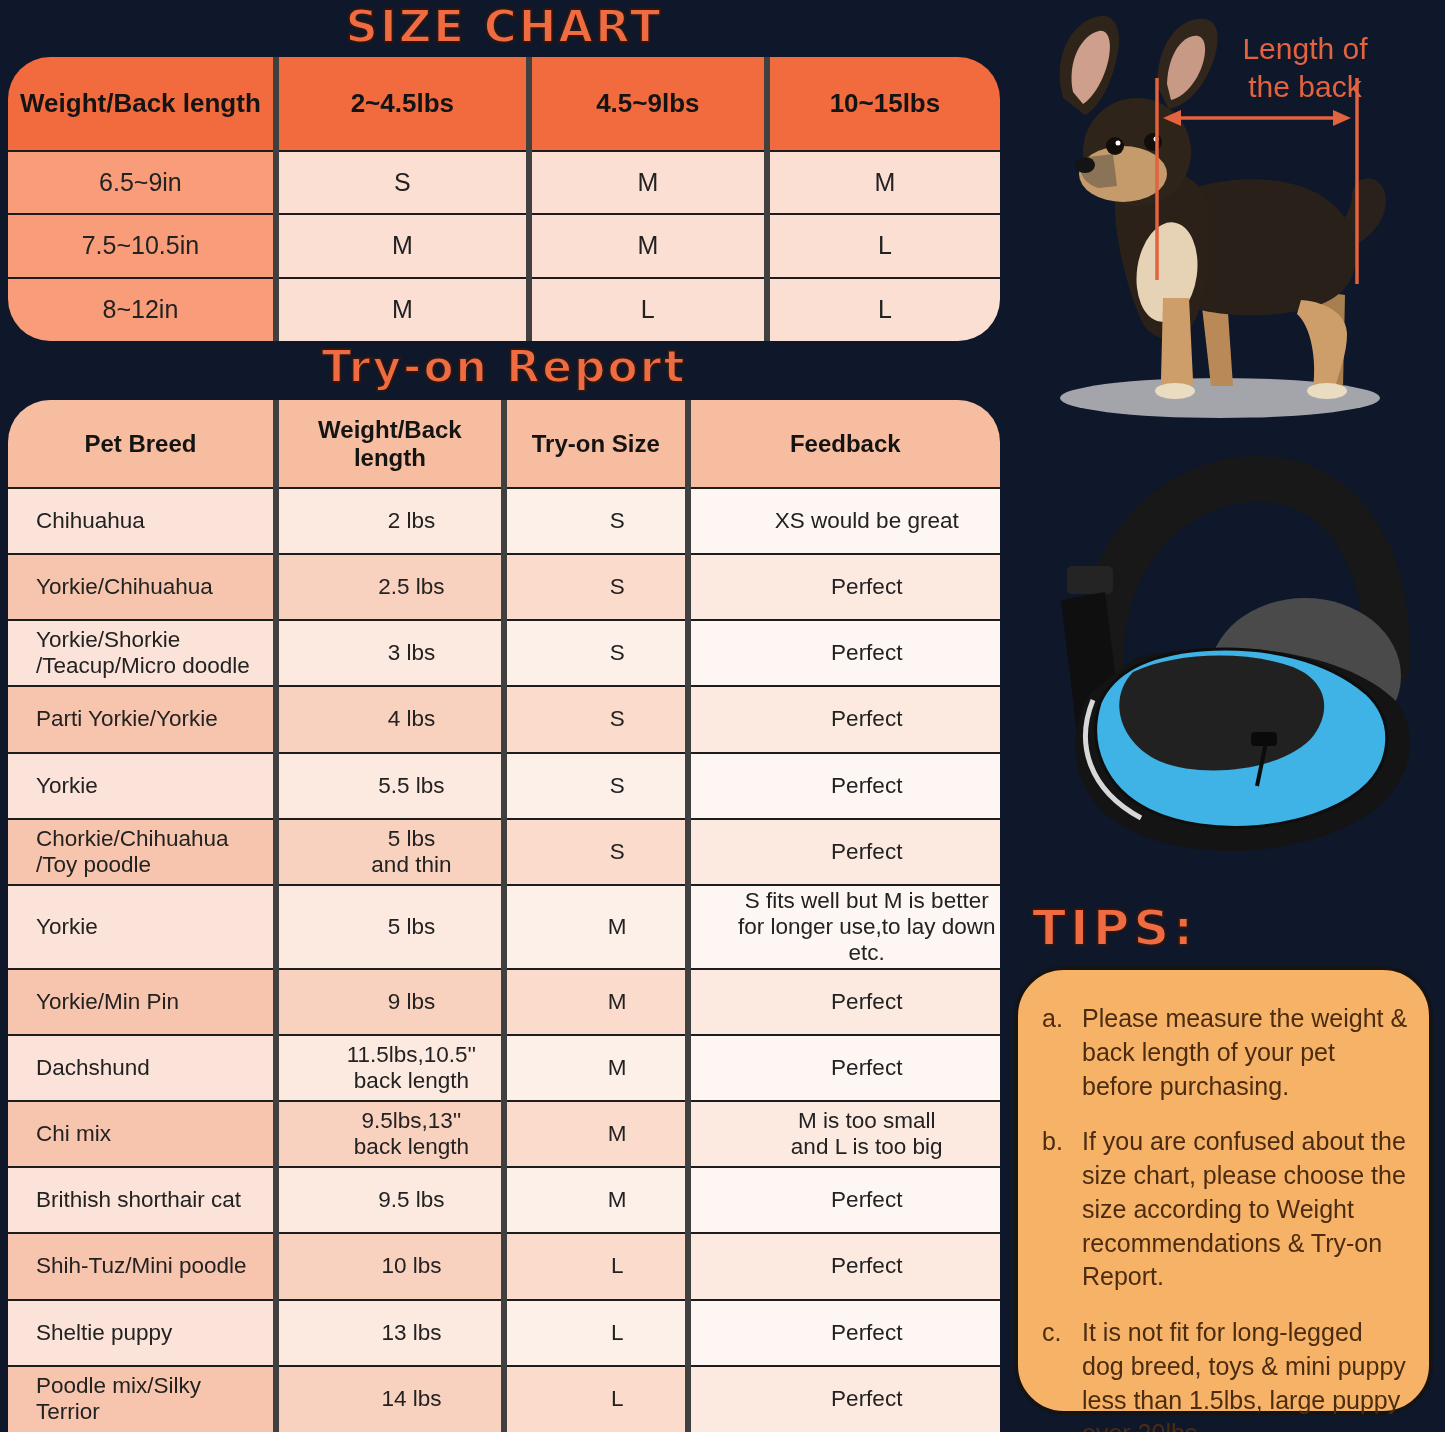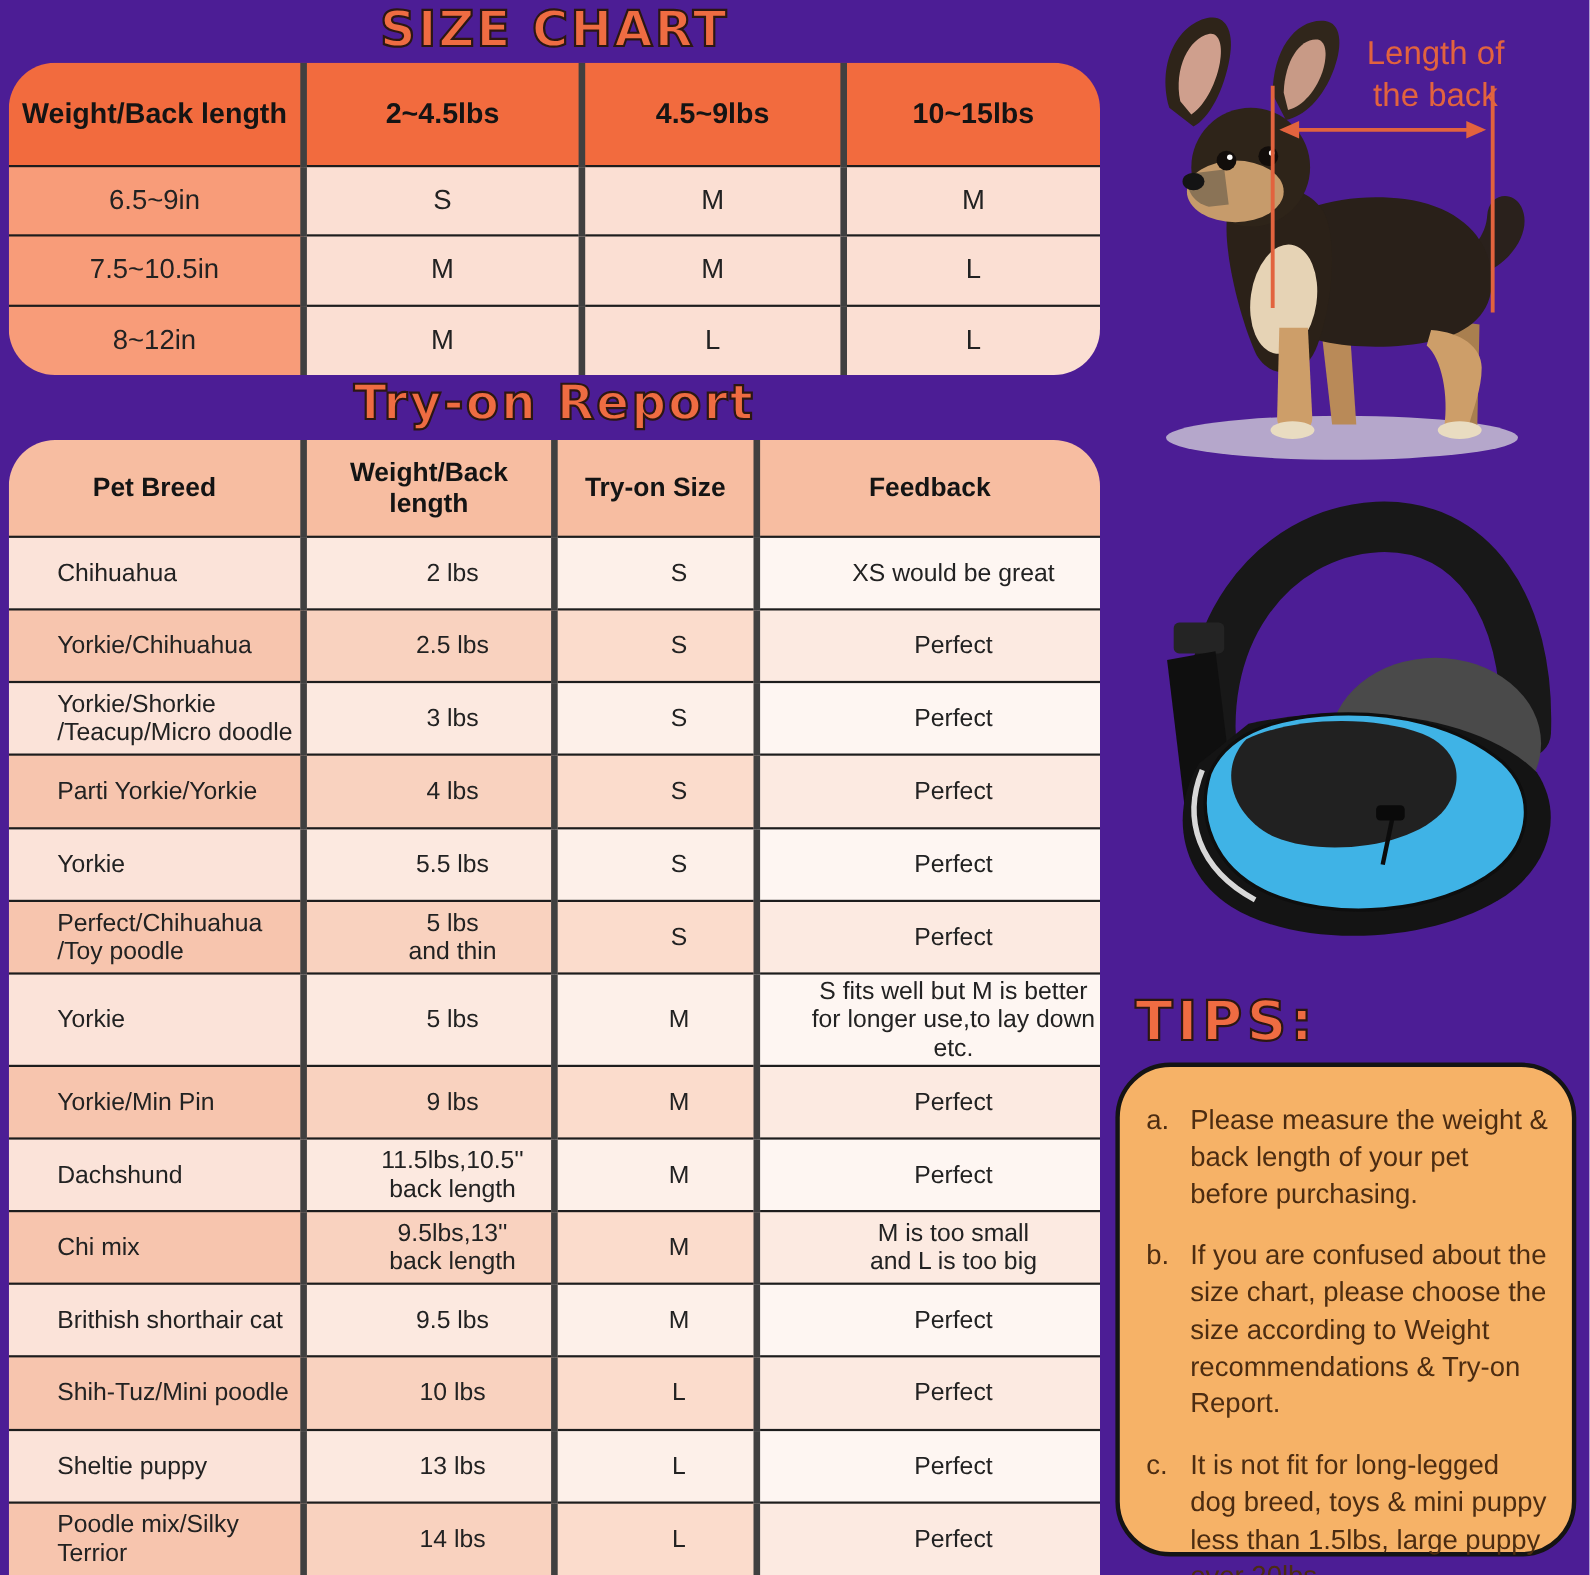--- a/index.html
+++ b/index.html
@@ -1,19 +1,19 @@
 <!DOCTYPE html>
 <html><head>
 <meta charset="utf-8">
 <style>
   * { margin:0; padding:0; box-sizing:border-box; }
   html,body { background:#ffffff; }
   .page {
     position:relative; width:1445px; height:1432px;
-    background:#4c1d95; overflow:hidden;
+    background:#0f172a; overflow:hidden;
     font-family:"Liberation Sans", sans-serif; color:#1e1e1e;
   }
   
   .bubble {
     font-family:"DejaVu Sans", sans-serif;
     font-weight:bold; color:#ef6c42;
     -webkit-text-stroke:2px #2c1712;
     letter-spacing:2px; white-space:nowrap;
   }
   .size-title { position:absolute; left:8px; top:0px; width:992px; text-align:center; font-size:45px; }
@@ -44,21 +44,21 @@
 
   
   .tryon-tbl thead tr { height:88px; }
   .tryon-tbl tbody tr { height:63px; }
   .tryon-tbl th { background:#f7bda1; font-size:24px; }
   .tryon-tbl th:nth-child(1){ width:27%; }
   .tryon-tbl th:nth-child(2){ width:23%; }
   .tryon-tbl th:nth-child(3){ width:18.5%; }
   .tryon-tbl th:nth-child(4){ width:31.5%; }
   .tryon-tbl td { font-size:22.5px;padding-left:43px; }
-  .tryon-tbl td:first-child { text-align:left; padding-left:44px; }
+  .tryon-tbl td:first-child { text-align:left; padding-left:28px; }
   .tryon-tbl tbody tr:nth-child(odd)  td:nth-child(1){ background:#fbe3d9; }
   .tryon-tbl tbody tr:nth-child(odd)  td:nth-child(2){ background:#fce9e0; }
   .tryon-tbl tbody tr:nth-child(odd)  td:nth-child(3){ background:#fdf0e9; }
   .tryon-tbl tbody tr:nth-child(odd)  td:nth-child(4){ background:#fef6f2; }
   .tryon-tbl tbody tr:nth-child(even) td:nth-child(1){ background:#f7c5ae; }
   .tryon-tbl tbody tr:nth-child(even) td:nth-child(2){ background:#f9d2bf; }
   .tryon-tbl tbody tr:nth-child(even) td:nth-child(3){ background:#fbdccc; }
   .tryon-tbl tbody tr:nth-child(even) td:nth-child(4){ background:#fceae1; }
 
   
@@ -158,21 +158,21 @@
           <td>S</td>
           <td>Perfect</td>
         </tr>
         <tr>
           <td>Yorkie</td>
           <td>5.5 lbs</td>
           <td>S</td>
           <td>Perfect</td>
         </tr>
         <tr>
-          <td>Perfect/Chihuahua
+          <td>Chorkie/Chihuahua
 /Toy poodle</td>
           <td>5 lbs
 and thin</td>
           <td>S</td>
           <td>Perfect</td>
         </tr>
         <tr>
           <td>Yorkie</td>
           <td>5 lbs</td>
           <td>M</td>

